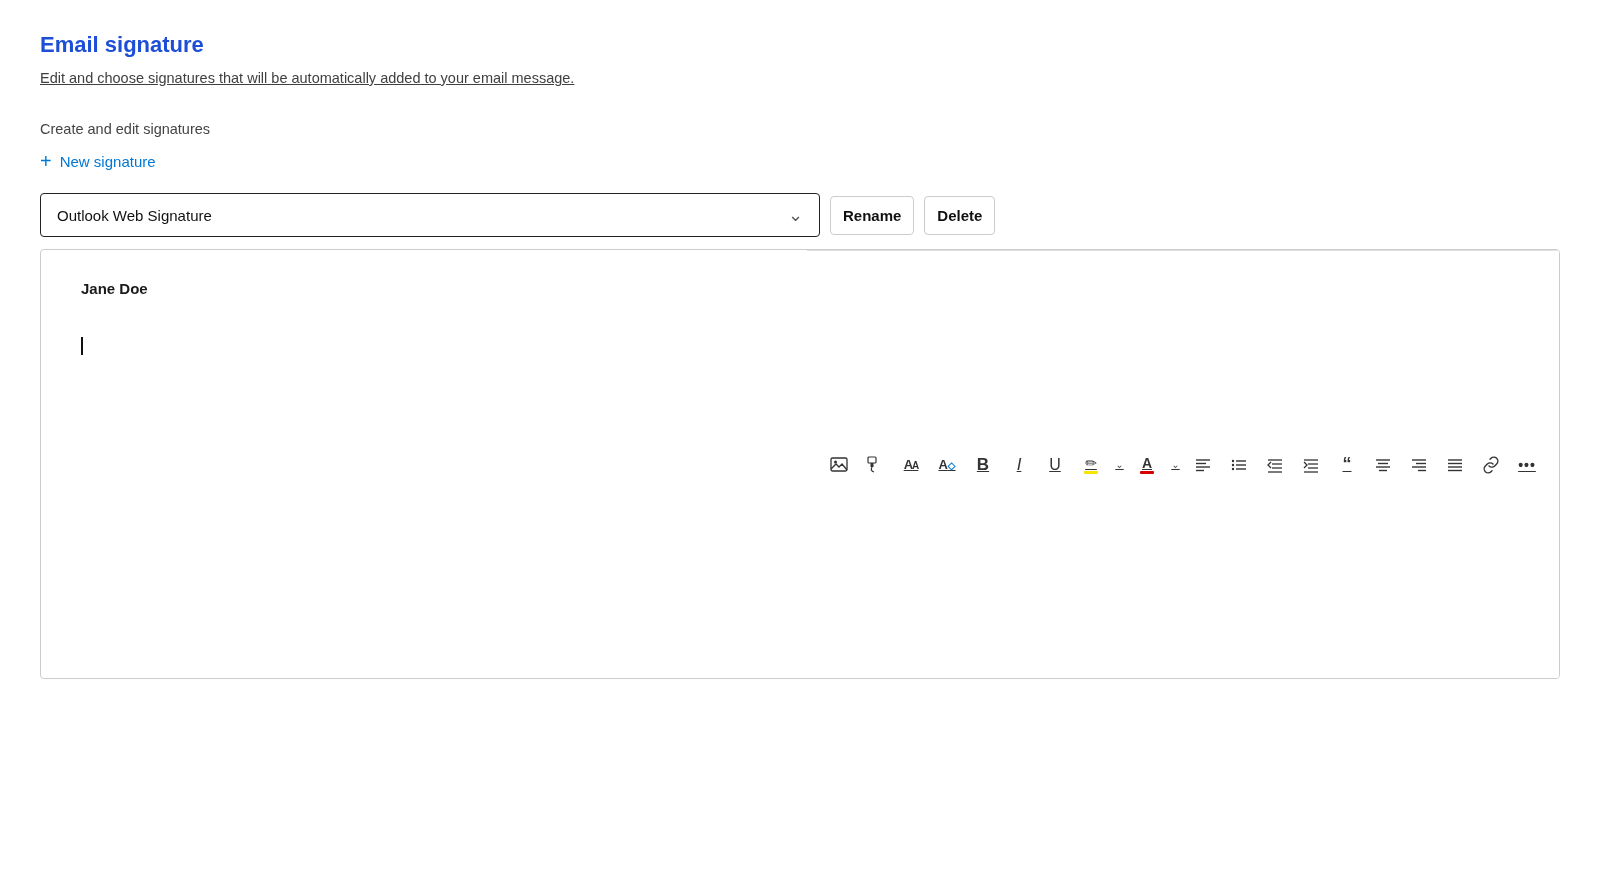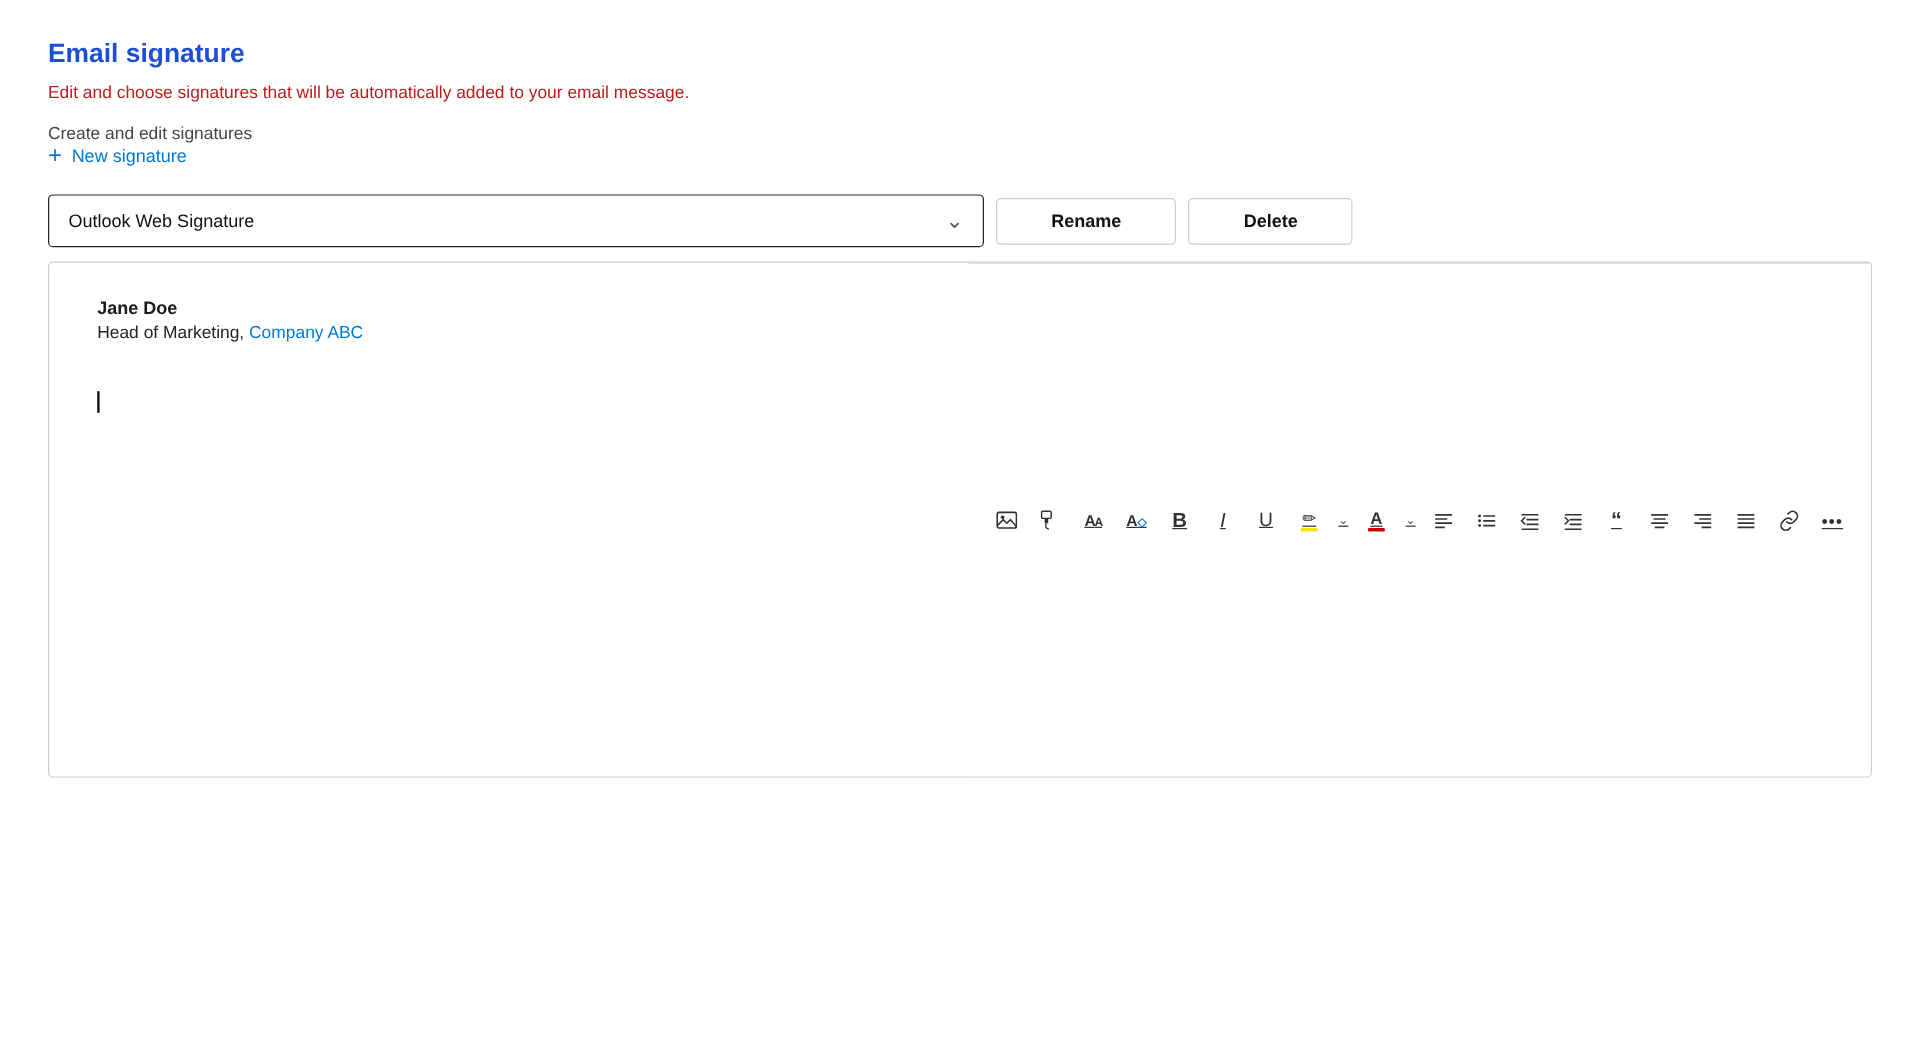--- a/index.html
+++ b/index.html
@@ -10,27 +10,29 @@
       padding: 32px 40px;
       font-size: 15px;
     }
     .page-title {
       font-size: 22px;
       font-weight: 700;
       margin-bottom: 12px;
       color: #1d4ed8;
     }
     .subtitle {
-      color: #b91c1c;
+      color: #404040;
       font-size: 14.5px;
-      margin-bottom: 18px;
+      margin-bottom: 35px;
+      text-decoration: underline;
     }
     .section-label {
       color: #444;
       font-size: 14.5px;
+      margin-bottom: 14px;
     }
     .new-signature-btn {
       display: inline-flex;
       align-items: center;
       gap: 8px;
       color: #0078d4;
       font-size: 15px;
       font-weight: 500;
       cursor: pointer;
       background: none;
@@ -65,21 +67,21 @@
       color: #111;
       user-select: none;
     }
     .signature-select .chevron {
       font-size: 18px;
       color: #555;
     }
     .btn-rename, .btn-delete {
       border: 1.5px solid #ccc;
       background: #fff;
-      padding: 10px 45px;
+      padding: 10px 12px;
       font-size: 15px;
       font-weight: 600;
       cursor: pointer;
       color: #111;
       margin-left: 10px;
       border-radius: 4px;
     }
     .editor-container {
       border: 1px solid #ccc;
       border-radius: 4px;
@@ -222,23 +224,20 @@
     <span>Outlook Web Signature</span>
     <span class="chevron">⌄</span>
   </div>
   <button class="btn-rename">Rename</button>
   <button class="btn-delete">Delete</button>
 </div>
 
 <div class="editor-container">
   <div class="editor-body">
     <p class="sig-name">Jane Doe</p>
-    <p class="sig-title">
-      <span>Head of Marketing,&nbsp;</span><a href="#">Company ABC</a>
-    </p>
     <div class="editor-cursor-line">
       <span class="cursor-bar"></span>
     </div>
   </div>
 
   <div class="toolbar">
 
     <button class="tb-btn" title="Insert image">
       <svg width="18" height="18" viewBox="0 0 18 18" fill="none" xmlns="http://www.w3.org/2000/svg">
         <rect x="1" y="2" width="16" height="13" rx="1.5" stroke="#333" stroke-width="1.3" fill="none"></rect>

